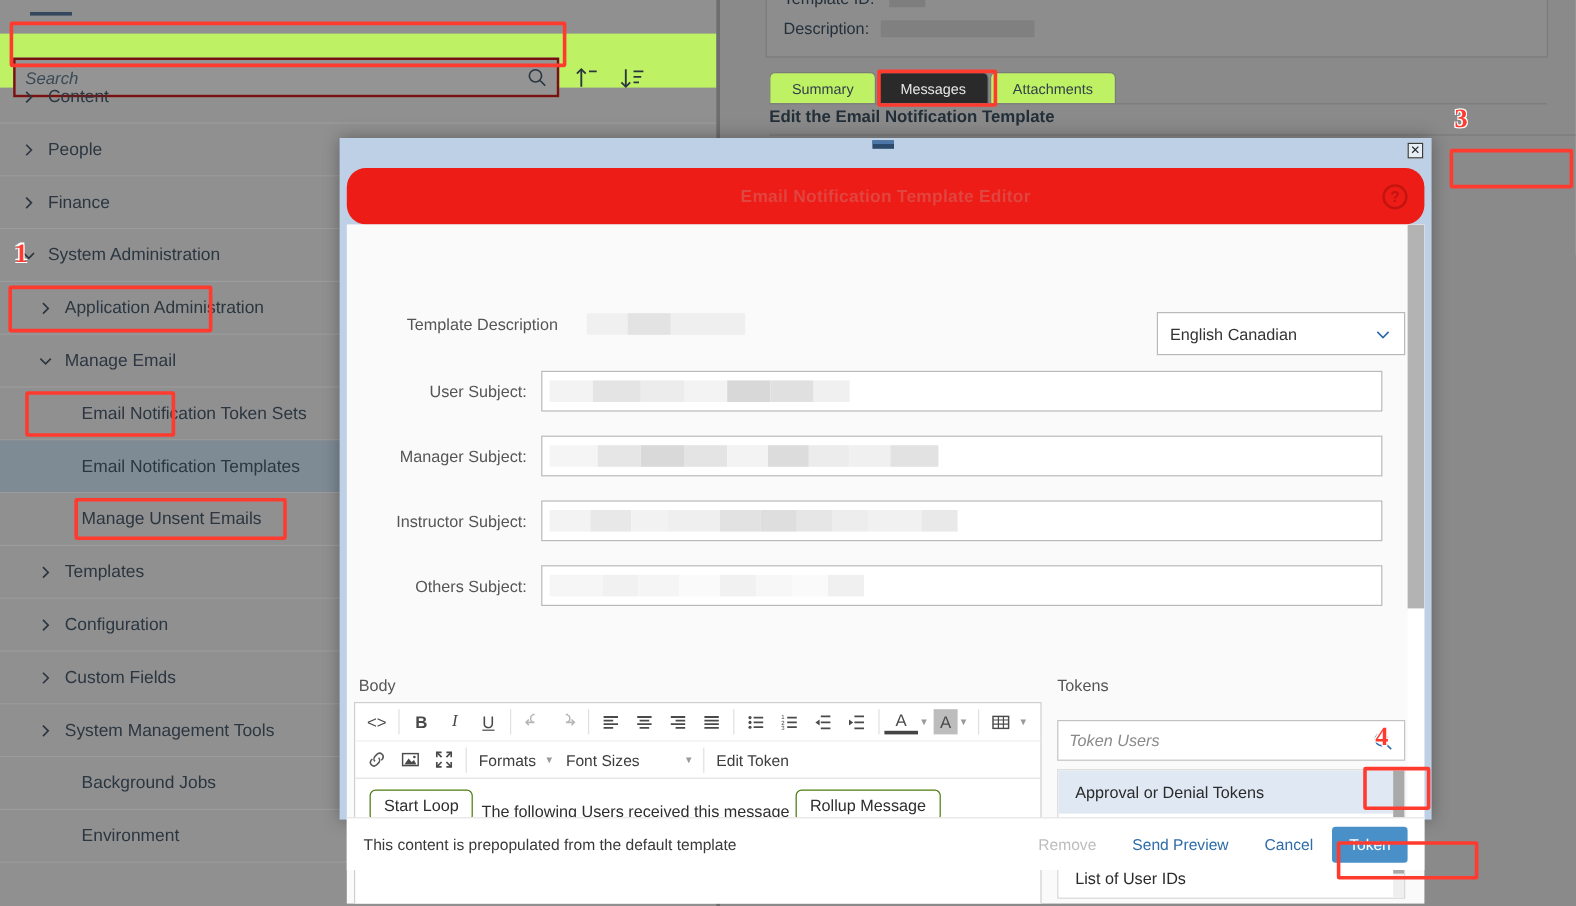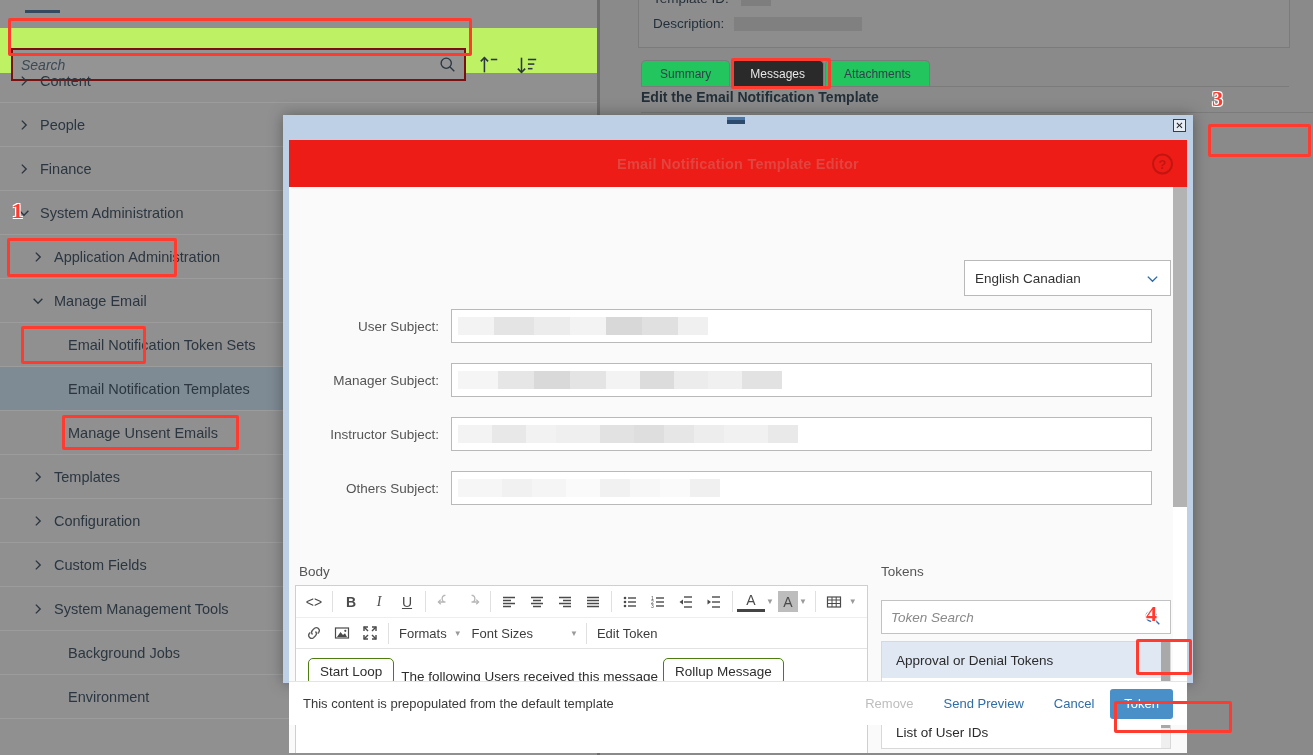--- a/index.html
+++ b/index.html
@@ -63,21 +63,21 @@
   .rp-headerbox {
     position: absolute; left: 41px; top: -12px; width: 652px; height: 60px;
     border: 1px solid #7b7b7b; background: #8d8d8d;
   }
   .rp-fieldrow { position:absolute; font-size: 13.5px; color:#23303b; }
   .redact { display: inline-block; height: 14px; vertical-align: middle; }
 
   .rp-tabs { position: absolute; left: 44px; top: 60px; display: flex; }
   .rp-tab {
     height: 26px; padding: 0 18px; display: flex; align-items: center;
-    font-size: 12px; color: #33404b; background: #22c55e;
+    font-size: 12px; color: #33404b; background: #bef264;
     border: 1px solid #7b7b7b; border-bottom: none;
     border-radius: 5px 5px 0 0; margin-right: 1px;
   }
   .rp-tab.active { background: #2a2a2a; color: #e8e8e8; }
   .rp-tabsline { position:absolute; left:44px; top:86px; width:648px; height:1px; background:#7b7b7b; }
   .rp-pagetitle {
     position: absolute; left: 44px; top: 89px; font-size: 14px;
     font-weight: bold; color: #232f38;
   }
   .rp-hr { position:absolute; left:44px; top:112px; width:1249px; height:1px; background:#7b7b7b; }
@@ -94,21 +94,21 @@
     background: #2c4a6b; border-top: 3px solid #4a77a8;
   }
   .modal-close {
     position: absolute; right: 7px; top: 4px; width: 13px; height: 13px;
     border: 1px solid #3c3c3c; background: #e7eef6;
     display:flex; align-items:center; justify-content:center;
     font-size: 10px; line-height: 1; color:#222;
   }
   .modal-header {
     position: absolute; left: 6px; top: 25px; width: 898px; height: 47px;
-    background: #ed1c16; display:flex; align-items:center; justify-content:center;
+    background: #ed1c16; display:flex; align-items:center; justify-content:center;border-radius:16px;
   }
   .modal-title { color: #e2443f; font-size: 14.5px; font-weight: bold; letter-spacing: .2px; }
   .modal-help {
     position:absolute; right: 14px; top: 50%; transform: translateY(-50%);
     width: 21px; height: 21px; border-radius: 50%; border: 2px solid #c21510;
     color: #c21510; font-size: 13px; font-weight: bold;
     display:flex; align-items:center; justify-content:center;
   }
   .modal-body {
     position: absolute; left: 6px; top: 72px; width: 898px; height: 566px;
@@ -395,20 +395,28 @@
       <div class="modal-title">Email Notification Template Editor</div>
       <div class="modal-help">?</div>
     </div>
 
     <div class="modal-body">
 
       <div class="modal-scroll">
         <div class="thumb"></div>
       </div>
 
+      <div class="form-row" style="left:26px; top:74px;">
+        <span class="form-label" style="width:150px;">Template Description</span>
+        <span style="margin-left:24px; display:flex;">
+          <span class="blur" style="width:34px;background:#f0f0f0;"></span>
+          <span class="blur" style="width:36px;background:#e3e3e3;"></span>
+          <span class="blur" style="width:62px;background:#efefef;"></span>
+        </span>
+      </div>
 
       <div class="lang-select">
         <span>English Canadian</span>
         <span class="cv">
           <svg class="icon-svg" width="15" height="15" viewBox="0 0 16 16">
               <polyline points="3,6 8,11 13,6" fill="none" stroke="#2f6ca8" stroke-width="1.5"></polyline>
             </svg>
         </span>
       </div>
 
@@ -635,21 +643,21 @@
             <div class="esep"></div>
             <div class="etxt">Edit Token</div>
           </div>
         </div>
         <div class="ebody" id="editor-content"><span class="chip">Start Loop</span><span class="plaintxt" style="margin: 0px 5px;">The following Users received this message</span><span class="chip">Rollup Message</span><br><span class="chip">End Loop</span><span class="chip">Start Loop</span><span class="chip">List of User IDs</span><span class="plaintxt" style="margin: 0px 5px;">-</span><span class="chip">List of User Names</span></div>
       </div>
 
       <div class="tokens-panel">
         <div class="sec-label" style="position:relative; left:0; top:-21px;">Tokens</div>
         <div class="token-search">
-          <span class="ph">Token Search</span>
+          <span class="ph">Token Users</span>
           <span>
             <svg class="icon-svg" width="17" height="17" viewBox="0 0 20 20">
                 <circle cx="8.5" cy="8.5" r="6" fill="none" stroke="#2f6ca8" stroke-width="1.6"></circle>
                 <line x1="13" y1="13" x2="18" y2="18" stroke="#2f6ca8" stroke-width="1.6"></line>
               </svg>
           </span>
         </div>
         <div class="token-list">
           <div id="token-items">
               <div class="token-item sel">

